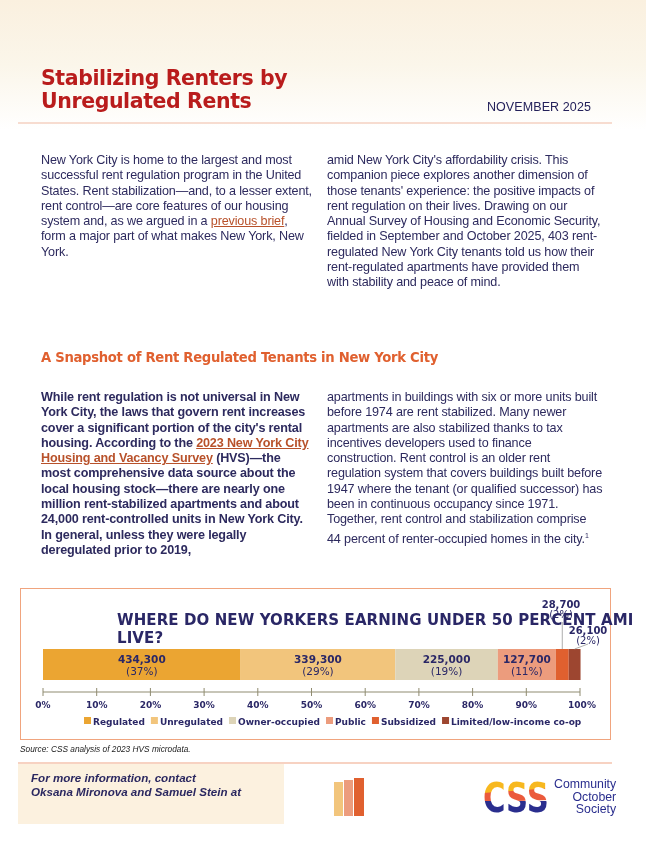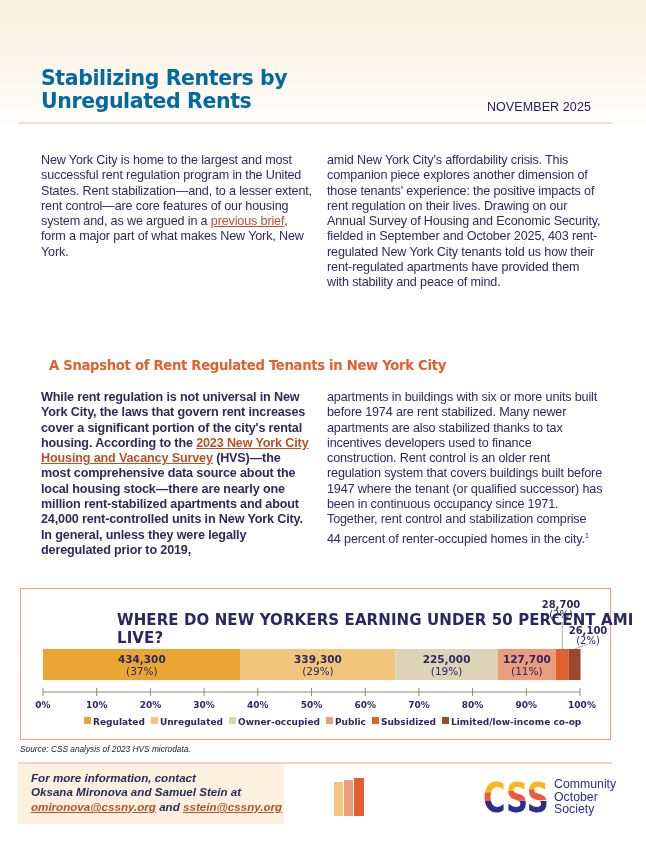--- a/index.html
+++ b/index.html
@@ -10,39 +10,39 @@
     color: #262456;
     position: relative;
   }
   .top-gradient {
     position: absolute; left: 0; top: 0; width: 646px; height: 130px;
     background: linear-gradient(#faf0df 0%, #fbf6ea 50%, #ffffff 100%);
   }
   .title {
     position: absolute; left: 41px; top: 67px;
     font-family: "DejaVu Sans", sans-serif; font-weight: bold;
-    font-size: 20.5px; line-height: 23px; color: #0369a1; letter-spacing: -0.4px;
+    font-size: 20.5px; line-height: 23px; color: #b91c1c; letter-spacing: -0.4px;
     margin: 0;
   }
   .date {
     position: absolute; right: 55px; top: 100px;
     font-size: 12.5px; color: #24215a; letter-spacing: 0.1px;
   }
   .header-rule {
     position: absolute; left: 18px; top: 122px; width: 594px; height: 2px; background: #f7dcd0;
   }
   .col {
     position: absolute; font-size: 12.6px; line-height: 15.3px; color: #2d2a5e;
     width: 272px; letter-spacing: -0.15px;
   }
   .col p { margin: 0; }
   .col p + p { margin-top: 15.3px; }
   a.link { color: #b8512a; text-decoration: underline; }
   .section-heading {
-    position: absolute; left: 41px; top: 350px; margin: 8px;
+    position: absolute; left: 41px; top: 350px; margin: 0;
     font-family: "DejaVu Sans", sans-serif; font-weight: bold;
     font-size: 13.2px; color: #e0602f; letter-spacing: -0.3px;
   }
   .chart-box {
     position: absolute; left: 20px; top: 588px; width: 591px; height: 152px;
     border: 1px solid #f0a47e; box-sizing: border-box;
   }
   .chart-title {
     position: absolute; left: 117px; top: 611px;
     font-family: "DejaVu Sans", sans-serif; font-weight: bold; font-size: 15px; color: #2a2766;
@@ -65,21 +65,21 @@
   .ashes-logo { position: absolute; left: 334px; top: 778px; width: 135px; height: 38px; }
   .ashes-bars { position: absolute; left: 0; top: 0; width: 30px; height: 38px; }
   .ashes-text {
     position: absolute; left: 36px; top: 2px;
     font-family: "DejaVu Sans", sans-serif; font-weight: bold; font-size: 9.6px; line-height: 11px; color: #2a2766;
     letter-spacing: -0.4px;
   }
   .css-logo { position: absolute; left: 483px; top: 776px; width: 135px; height: 40px; }
   .css-text {
     position: absolute; left: 71px; top: 2px;
-    font-size: 12.3px; line-height: 12.5px; color: #2a2e8e;
+    font-size: 12.3px; line-height: 12.5px; color: #2a2e8e; text-align: right;
   }
 </style>
 </head>
 <body>
 
 <div class="top-gradient"></div>
 
 <h1 class="title">
   <span>Stabilizing Renters by</span><br>
   <span>Unregulated Rents</span>
@@ -164,21 +164,20 @@
     <rect x="442.046875" y="717" width="7" height="7" fill="#9d4630"></rect>
     <text x="451.046875" y="725" font-family="DejaVu Sans, sans-serif" font-size="9" fill="#2a2766" text-anchor="start" font-weight="bold">Limited/low-income co-op</text>
   </svg>
 
 <div class="source">Source: CSS analysis of 2023 HVS microdata.</div>
 
 <div class="footer-rule"></div>
 <div class="contact-box">
   <div>For more information, contact</div>
   <div>Oksana Mironova and Samuel Stein at</div>
-  <div><a href="#">omironova@cssny.org</a><span> and </span><a href="#">sstein@cssny.org</a></div>
 </div>
 
 <div class="ashes-logo">
   <svg class="ashes-bars" viewBox="0 0 30 38">
     <rect x="0" y="4" width="9" height="34" fill="#f2c57c"></rect>
     <rect x="10" y="2" width="9" height="36" fill="#ec9c7d"></rect>
     <rect x="20" y="0" width="10" height="38" fill="#e0602f"></rect>
   </svg>
 </div>
 

